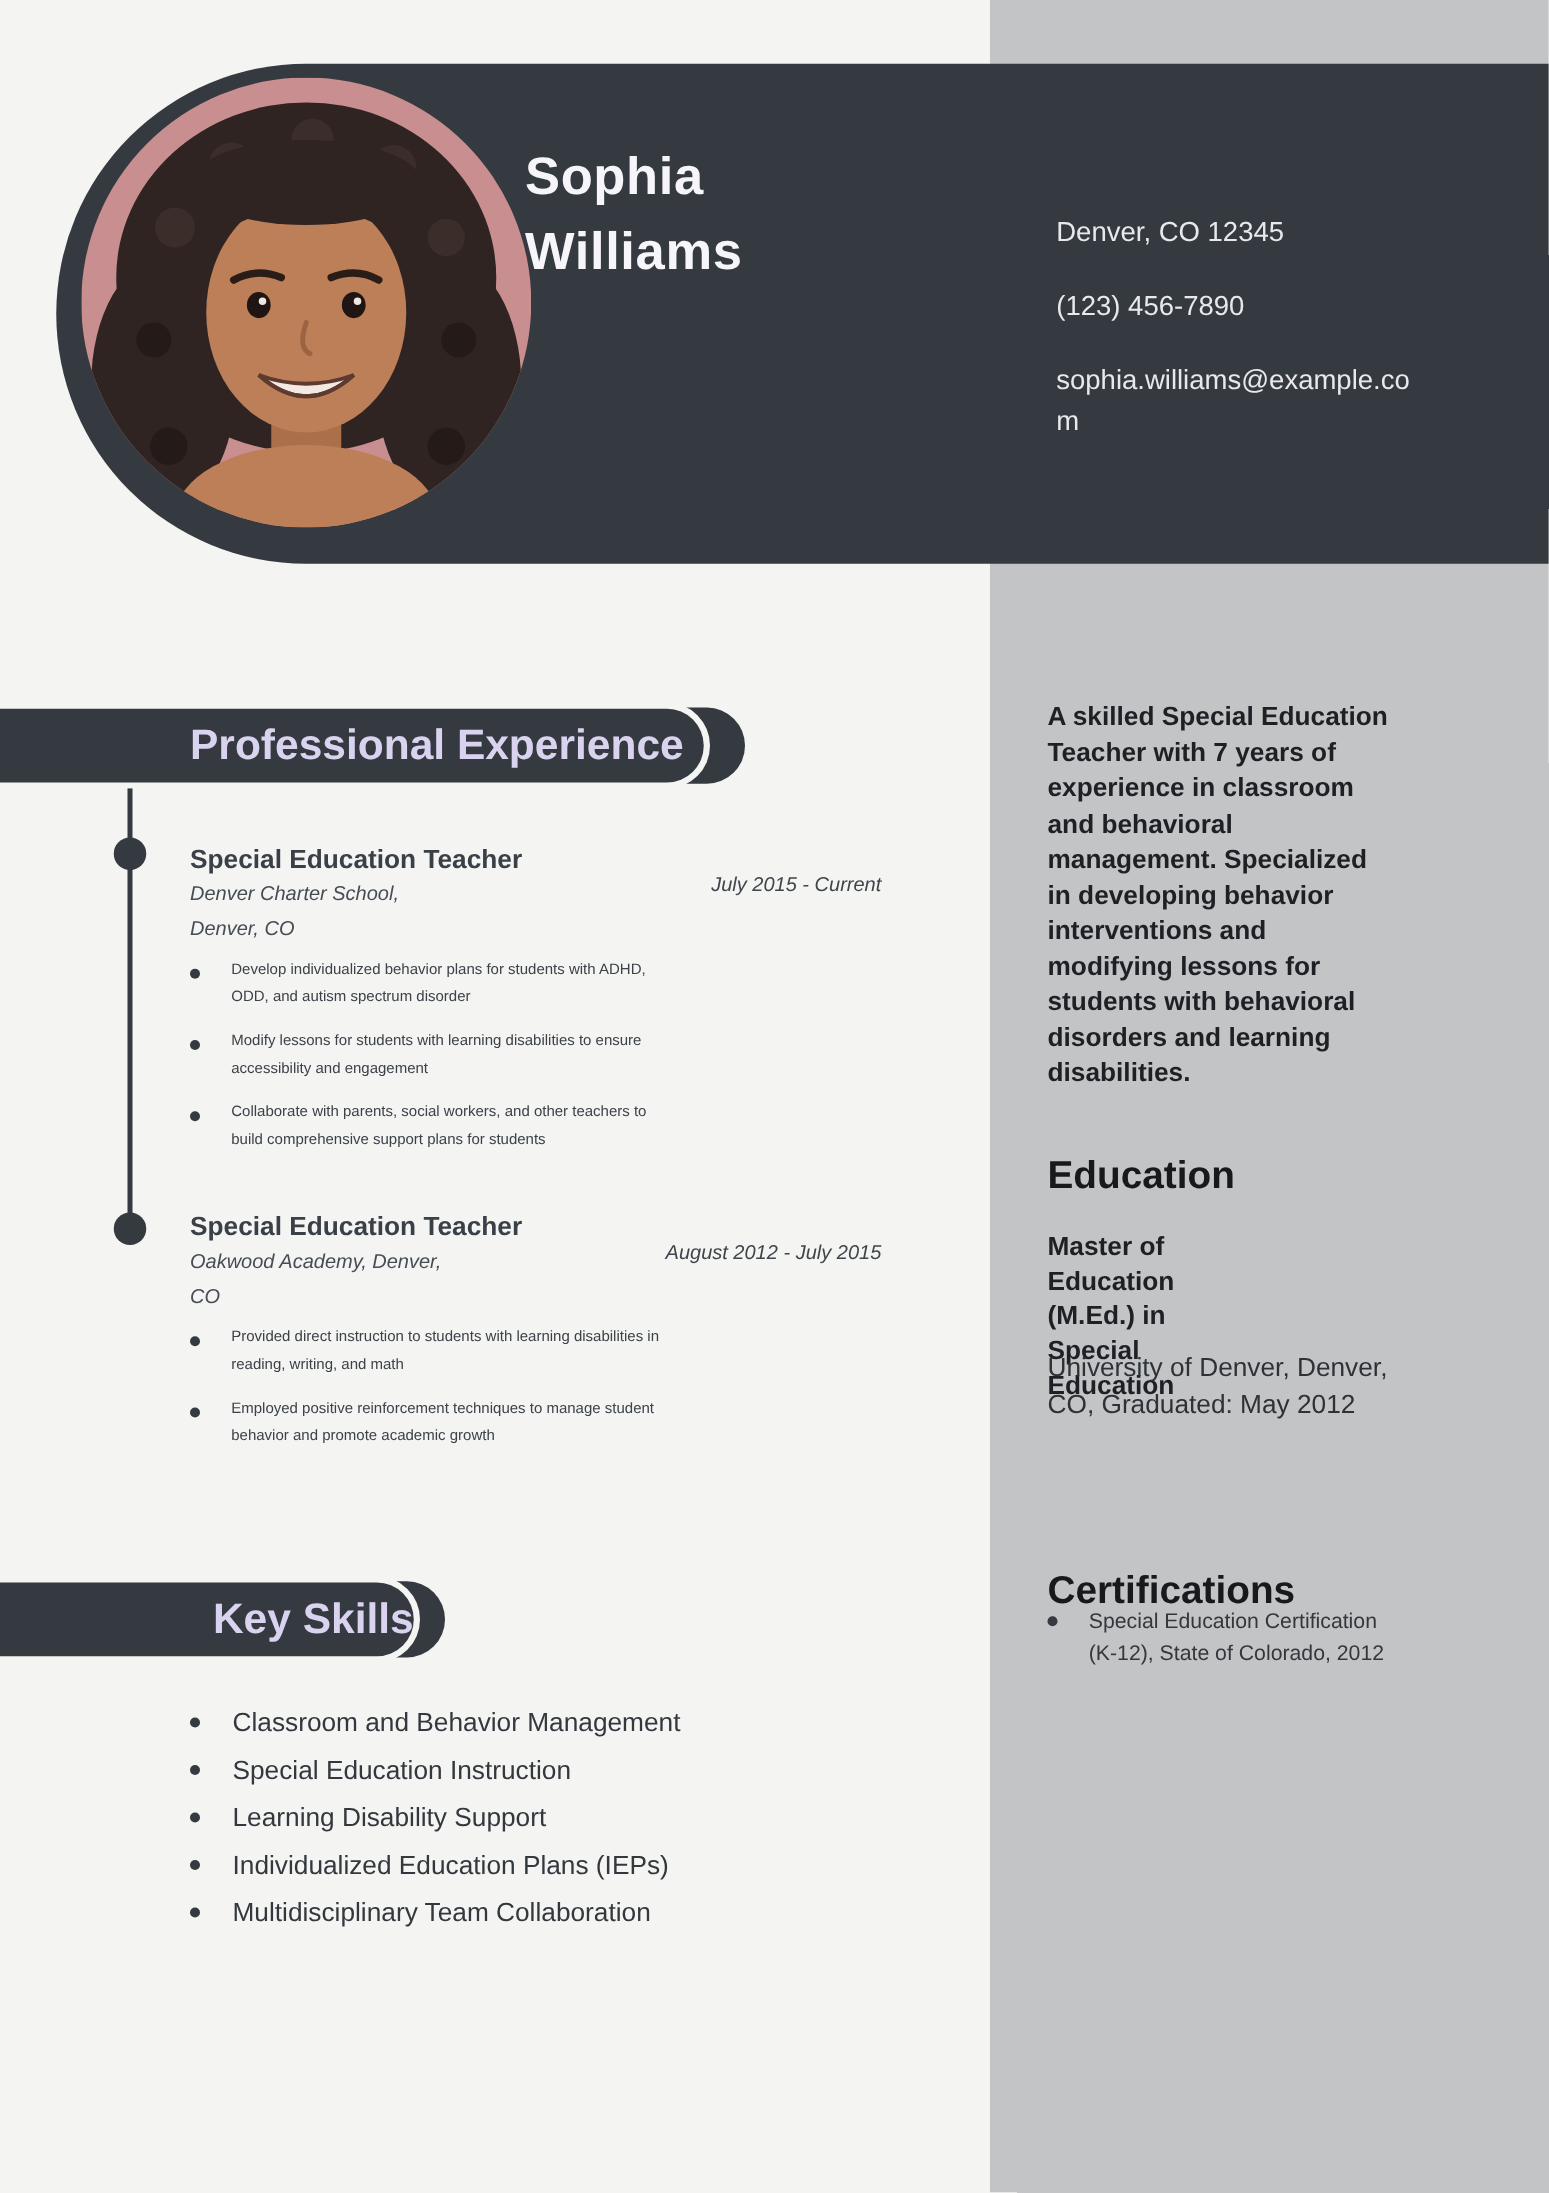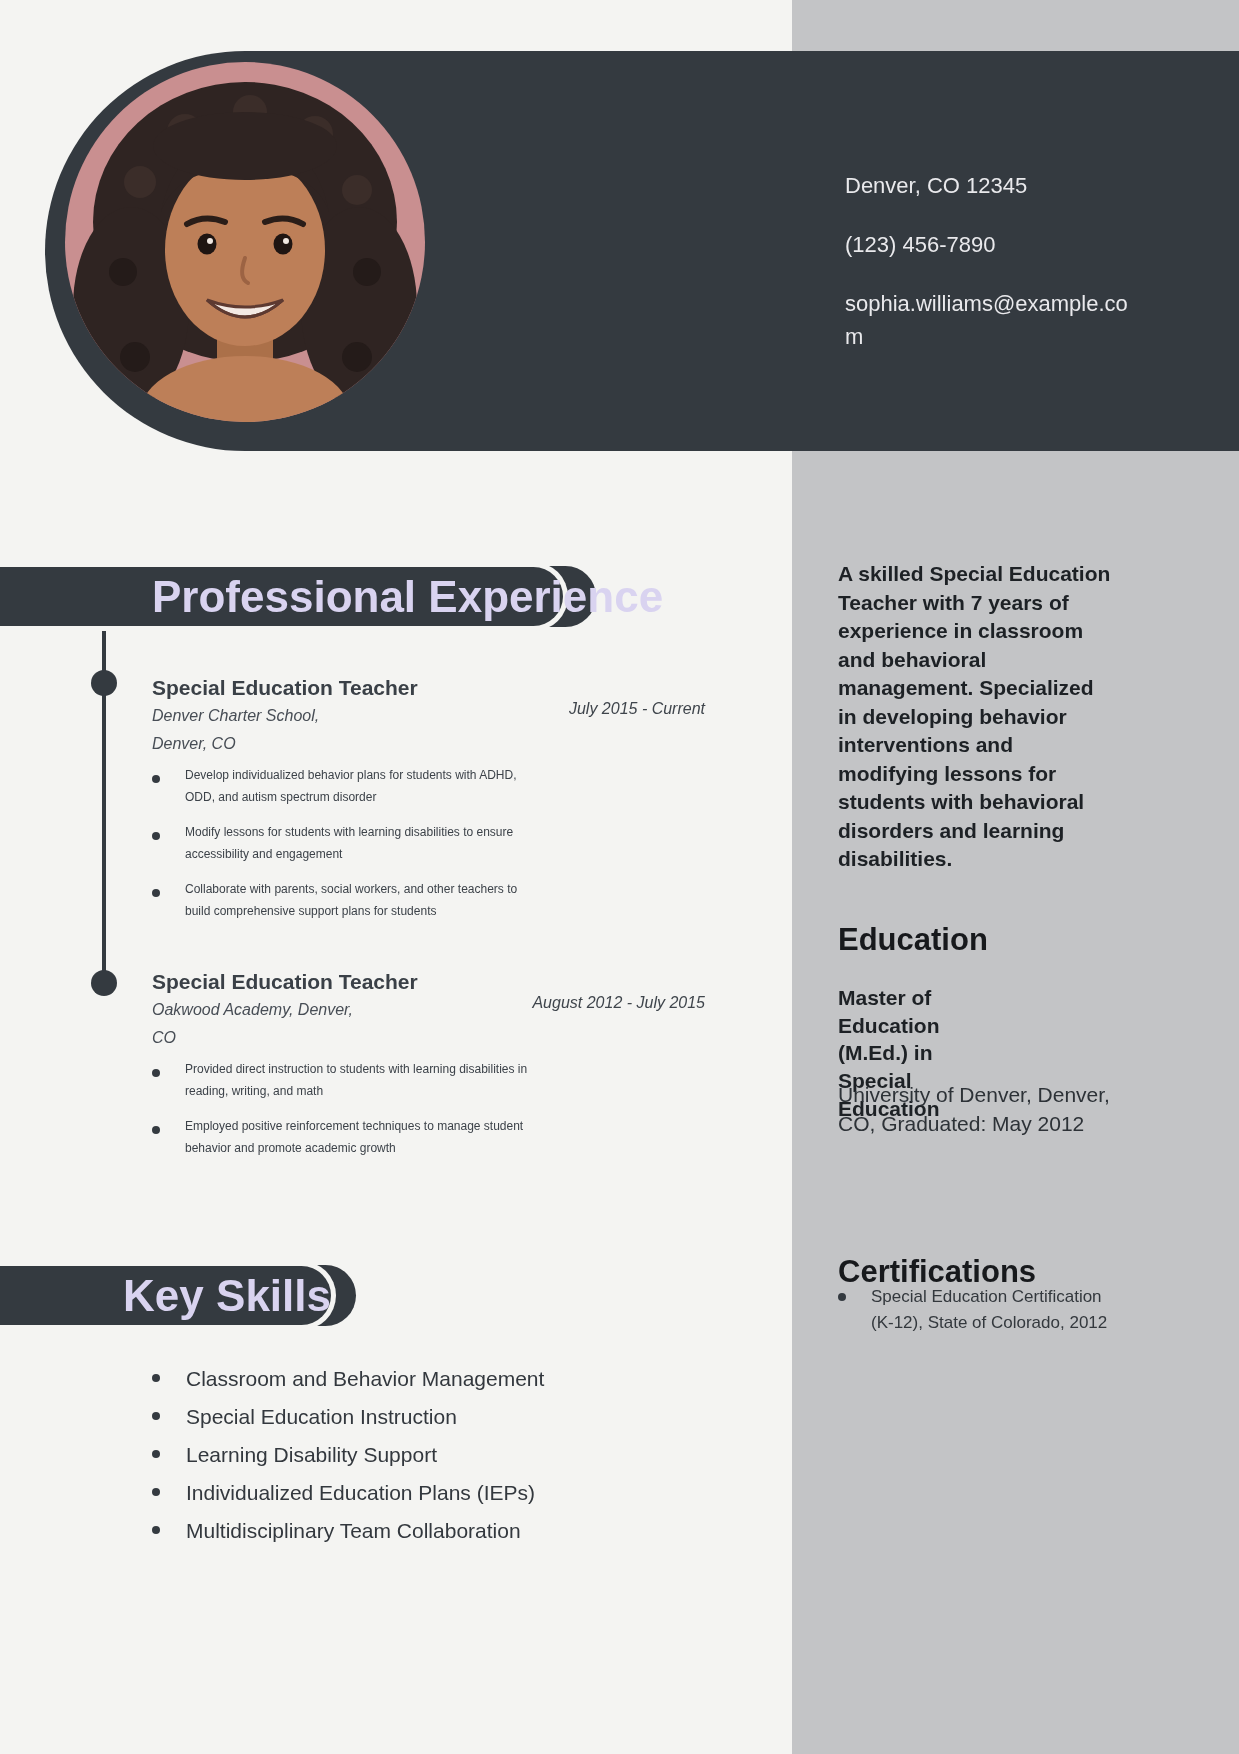--- a/index.html
+++ b/index.html
@@ -51,21 +51,21 @@
   .badge{position:absolute;left:0;height:61px;background:var(--dark);
     border-radius:0 34px 34px 0;z-index:3;}
   .badge-inner{
     position:absolute;left:0;top:-4px;bottom:-4px;
     background:var(--dark);
     border:5px solid var(--page-bg);border-left:none;
     border-radius:0 38px 38px 0;
     display:flex;align-items:center;
   }
   .badge-label{
-    padding-left:152px;font-size:44px;font-weight:bold;color:var(--badge-text);
+    padding-left:152px;font-size:34px;font-weight:bold;color:var(--badge-text);
     white-space:nowrap;
   }
   .badge-pe{top:566px;width:596px;}
   .badge-pe .badge-inner{right:28px;}
   .badge-ks{top:1265px;width:356px;}
   .badge-ks .badge-inner{right:20px;justify-content:flex-end;}
   
   .tl-line{position:absolute;left:102px;top:623px;width:4px;height:360px;background:var(--dark);}
   .tl-dot{position:absolute;left:91px;width:26px;height:26px;border-radius:50%;background:var(--dark);}
   .tl-dot.d1{top:670px;}
@@ -145,20 +145,24 @@
       <ellipse cx="142" cy="182" rx="9.5" ry="10.5" fill="#1f1512"></ellipse>
       <ellipse cx="218" cy="182" rx="9.5" ry="10.5" fill="#1f1512"></ellipse>
       <circle cx="145" cy="179" r="3" fill="#efe6e0"></circle>
       <circle cx="221" cy="179" r="3" fill="#efe6e0"></circle>
 
       <path d="M180 196 q-7 20 3 25" stroke="#9c6343" stroke-width="4" fill="none" stroke-linecap="round"></path>
 
       <path d="M142 238 Q180 272 218 238 Q180 252 142 238 Z" fill="#f3e9e3" stroke="#5e3a31" stroke-width="3"></path>
       <path d="M142 238 Q180 272 218 238" stroke="#5e3a31" stroke-width="3" fill="none"></path>
     </svg>
+  </div>
+  <div class="name">
+    <span>Sophia</span>
+    <span>Williams</span>
   </div>
   <div class="contact">
     <p>Denver, CO 12345</p>
     <p>(123) 456-7890</p>
     <p>sophia.williams@example.com</p>
   </div>
 </div>
 
 <div class="badge badge-pe">
   <div class="badge-inner">

